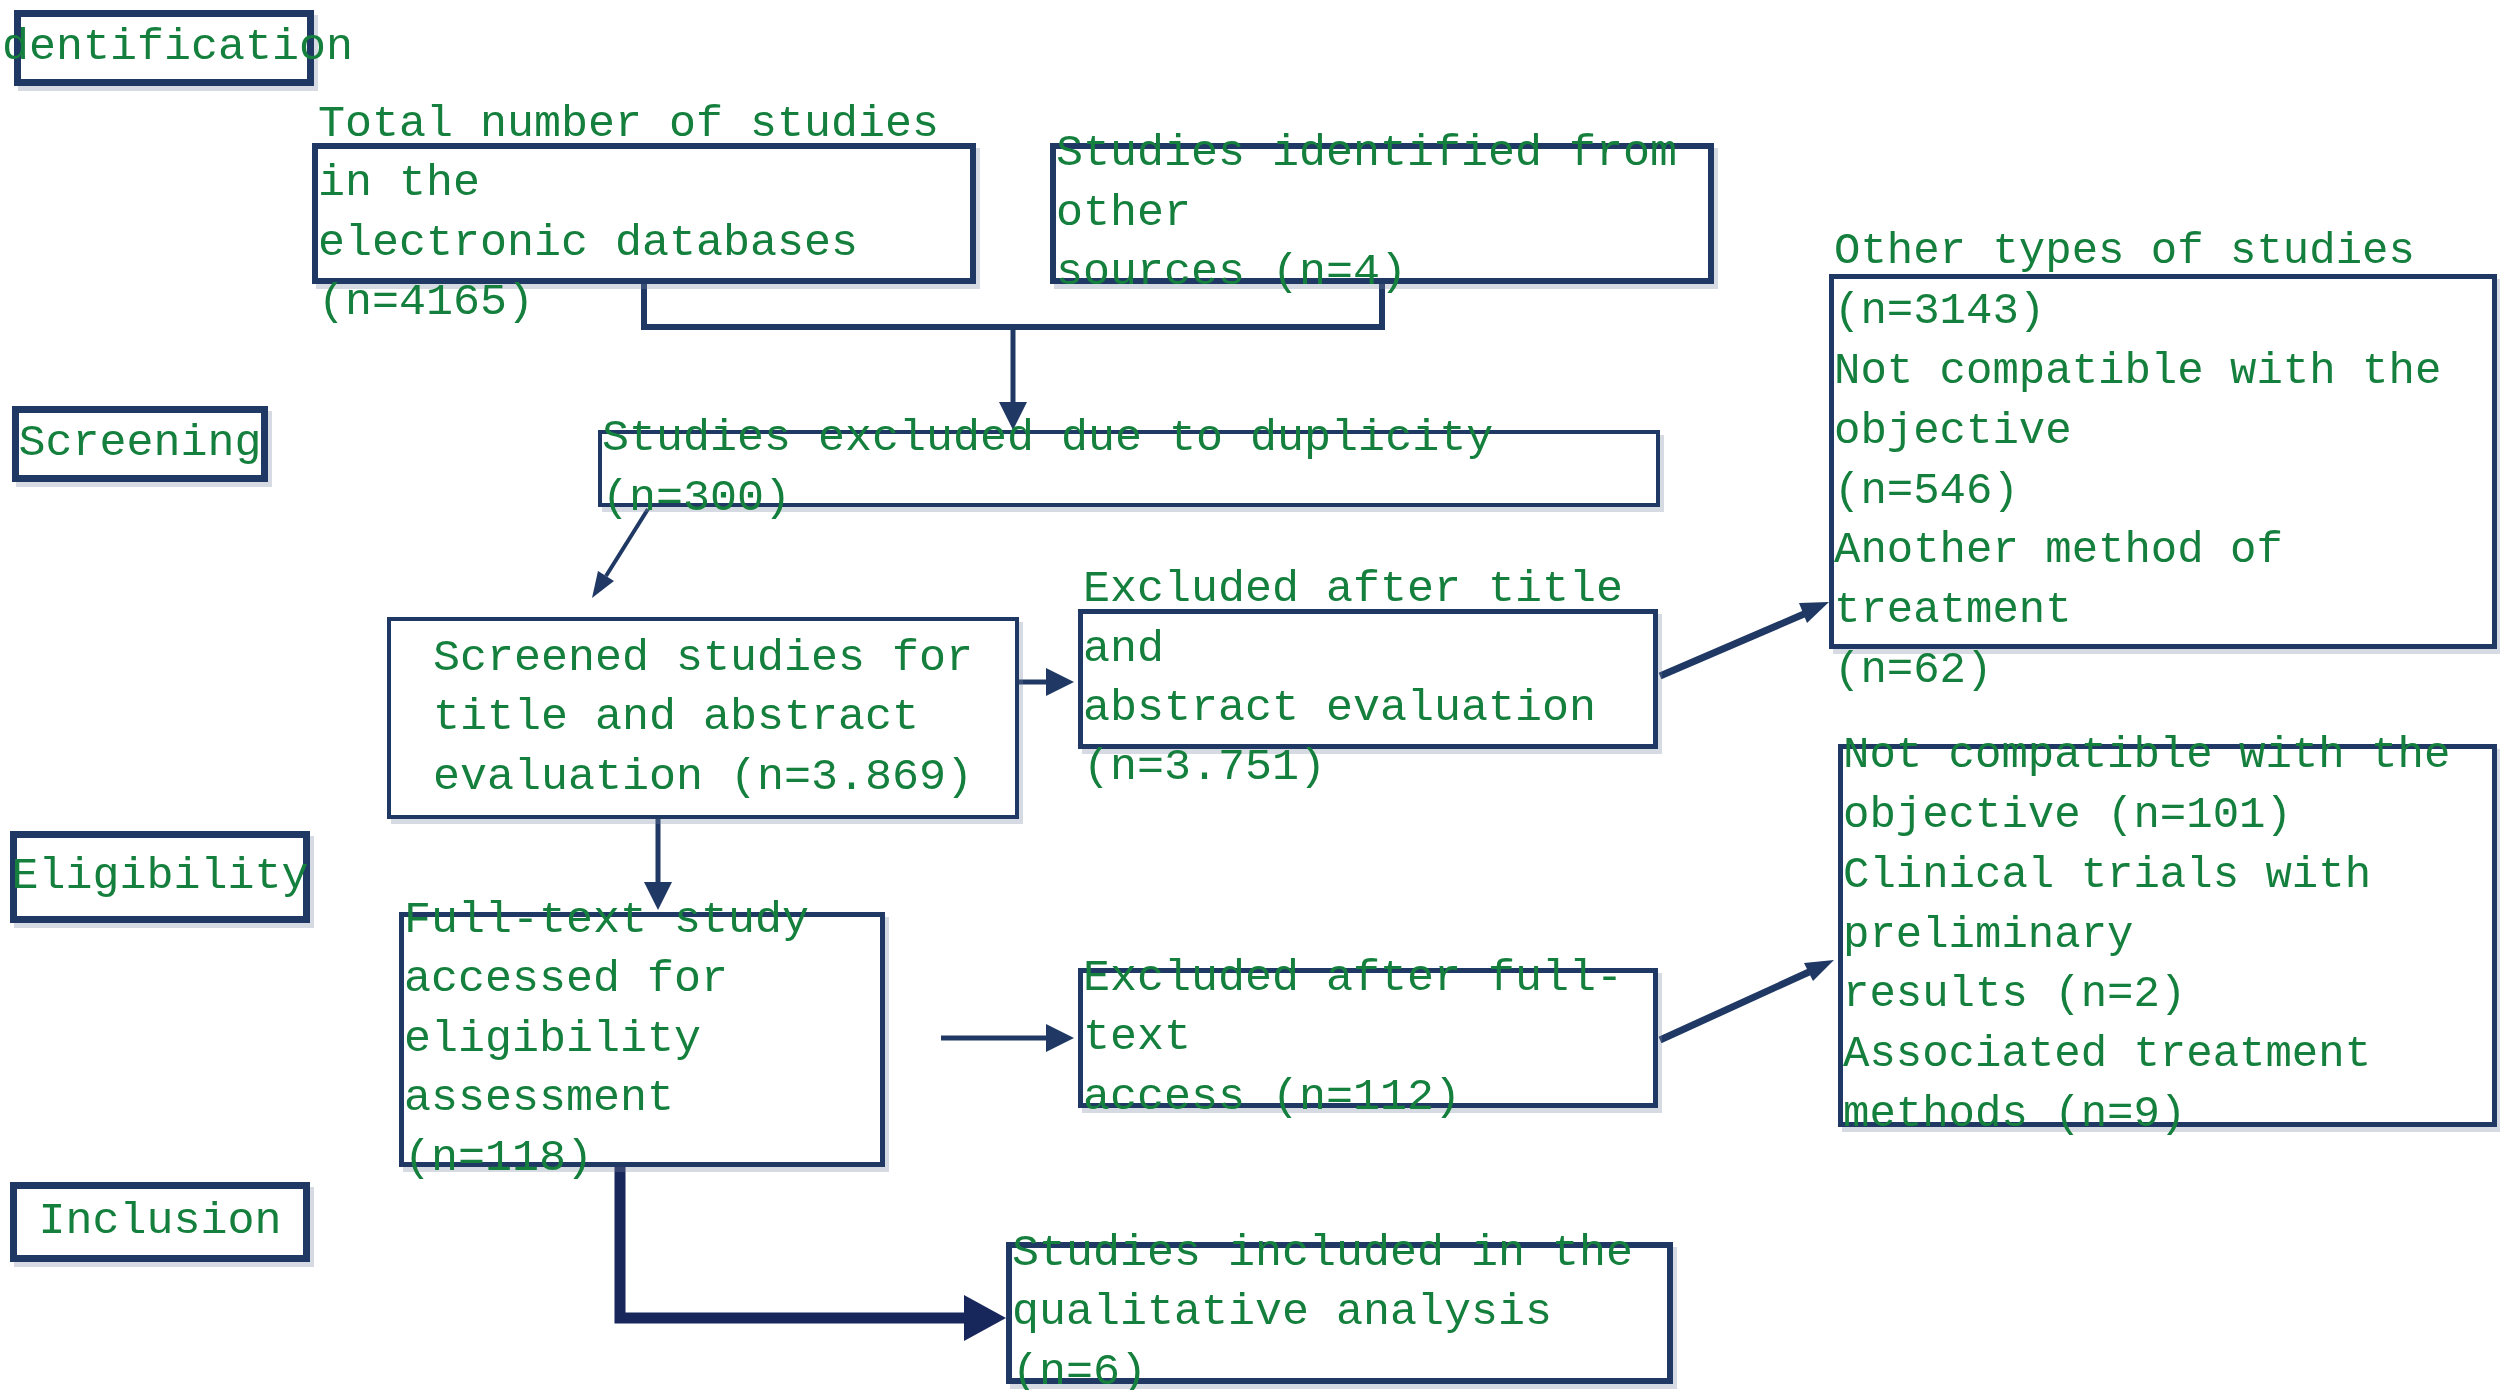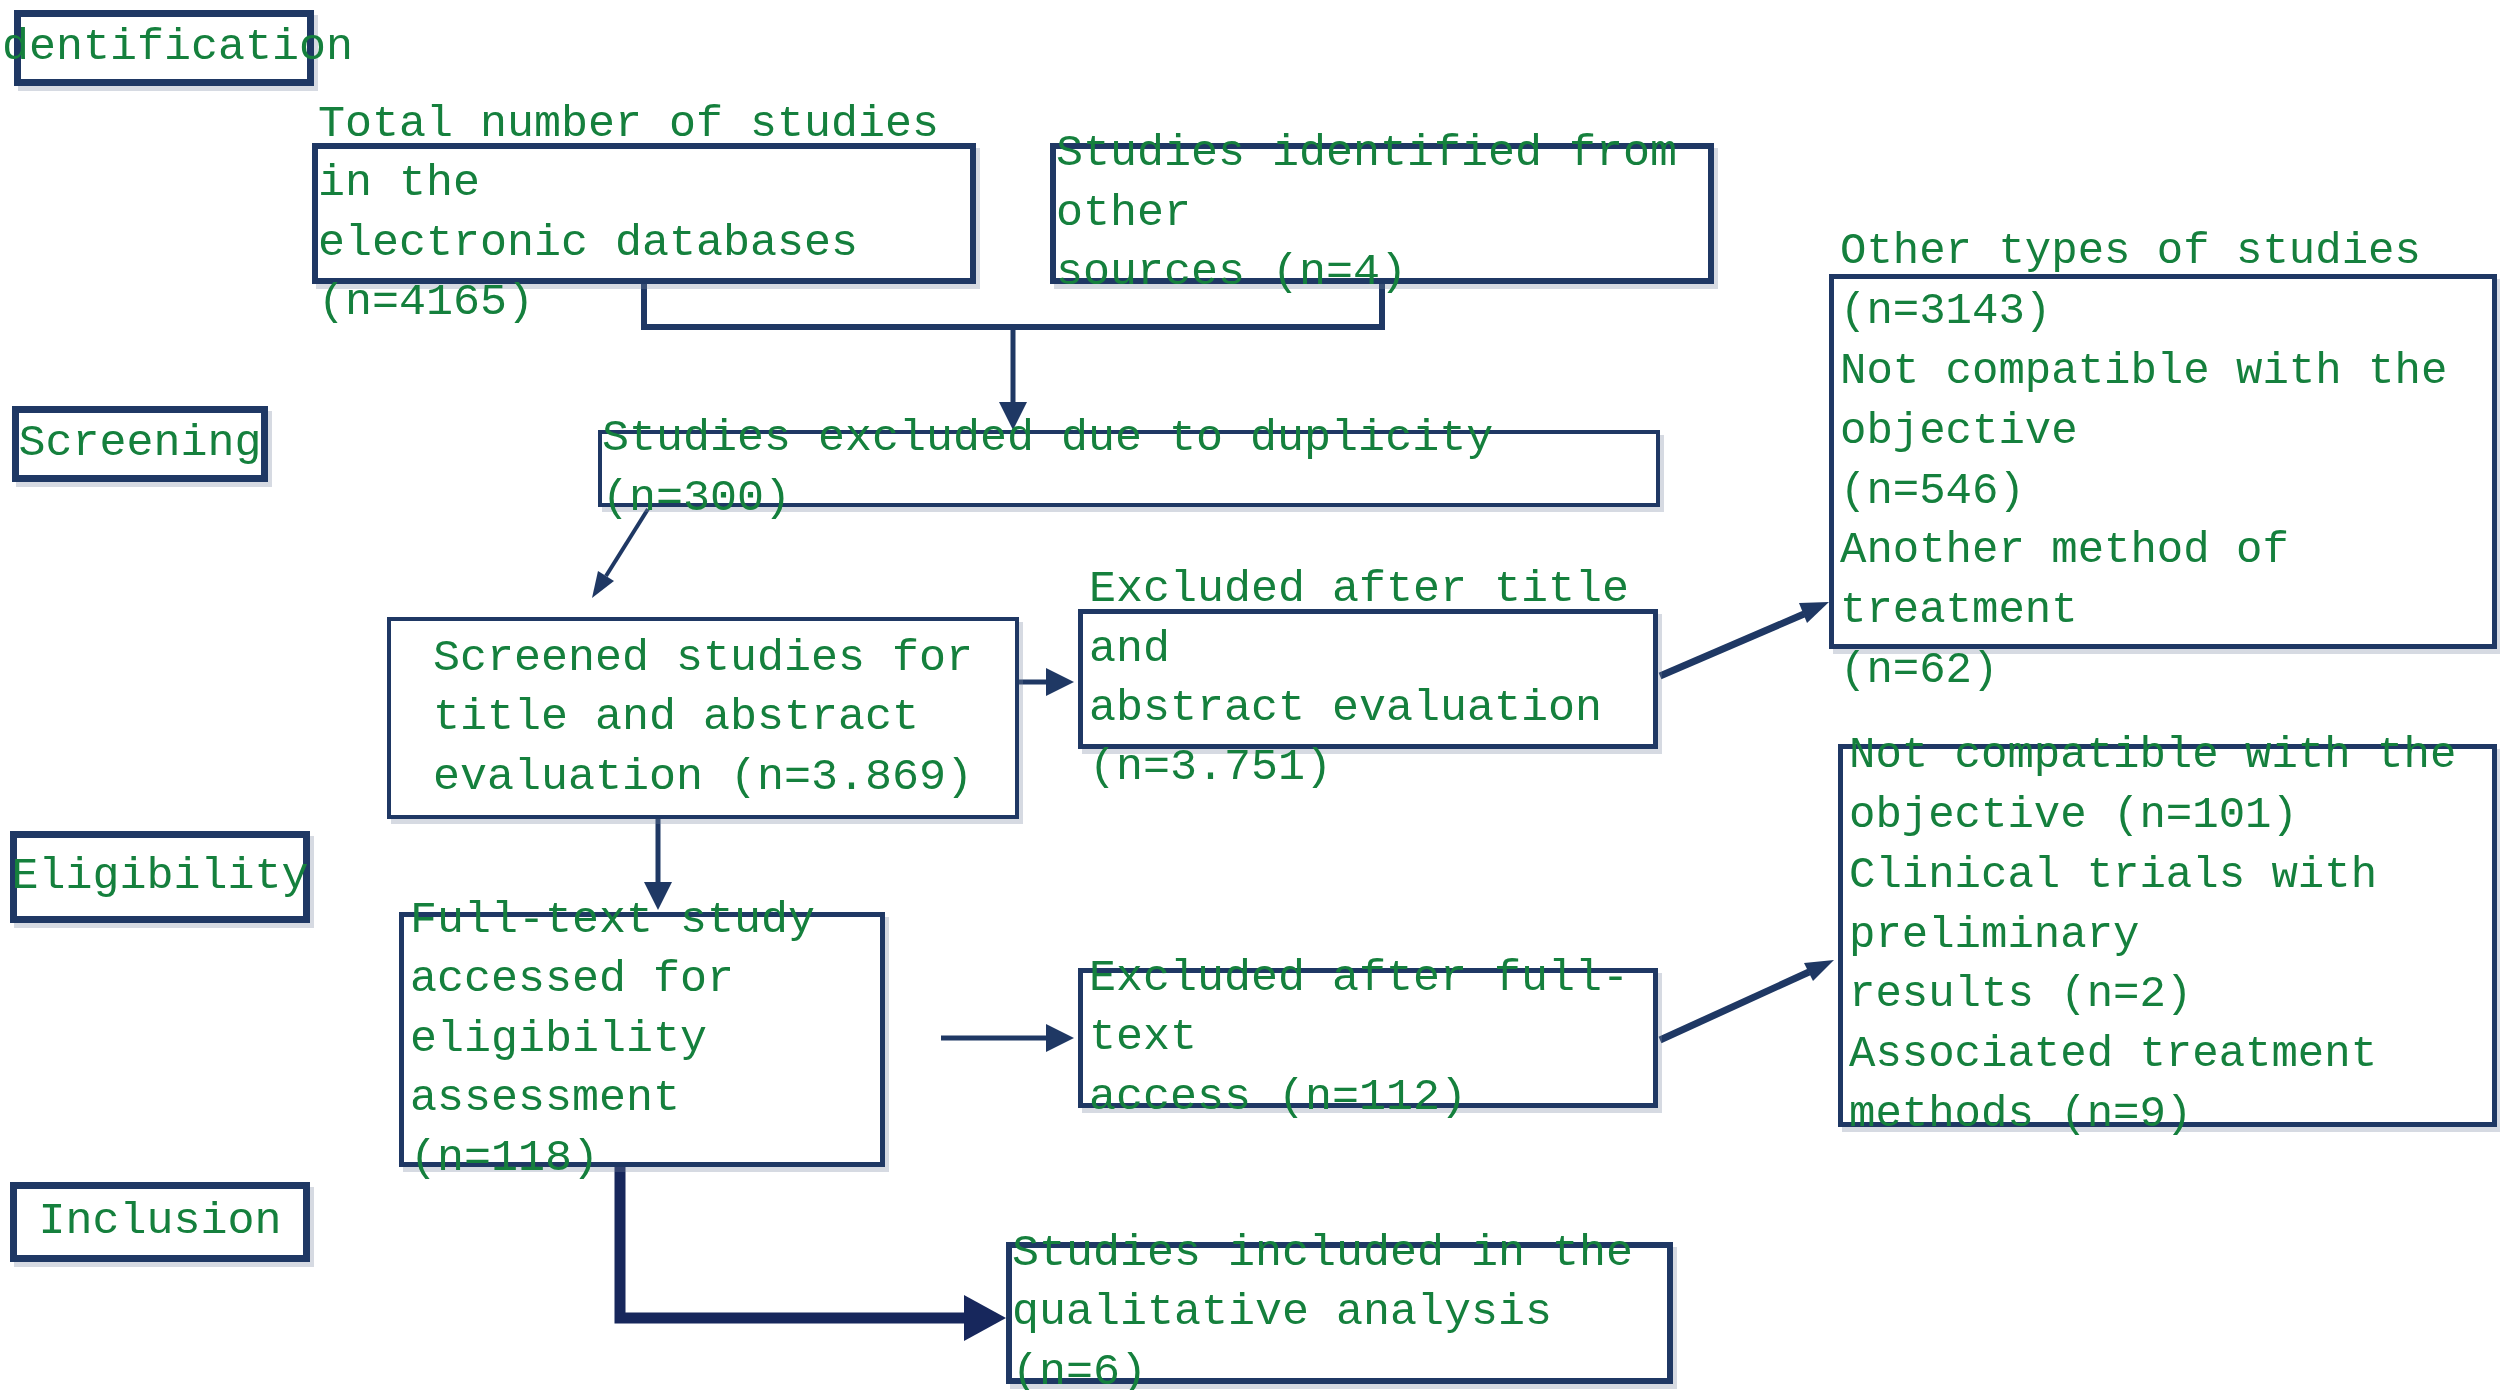--- a/index.html
+++ b/index.html
@@ -26,21 +26,21 @@
     box-sizing:border-box;
     color:#15803d;
     font-family:Liberation Mono, monospace;
   }
   .stage{
     font-size:45px;
     border-width:7px;
   }
   .bw6{border-width:6px;}
   .bw4{border-width:4px;}
-  .bw5{border-width:5px;padding-left:6px;}
+  .bw5{border-width:5px;}
   .reasons{font-size:44px;line-height:1.36;}
 </style>
 </head>
 <body>
 
 <div class="canvas">
 
   <svg class="connectors" viewBox="0 0 2500 1390">
 
     <path d="M644,284 L644,327 L1382,327 L1382,284" fill="none" stroke="#1f3864" stroke-width="6"></path>

